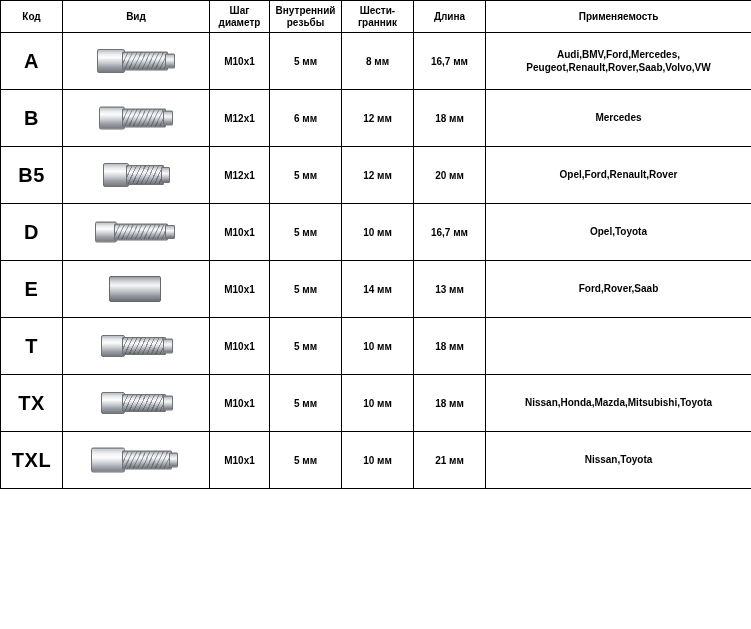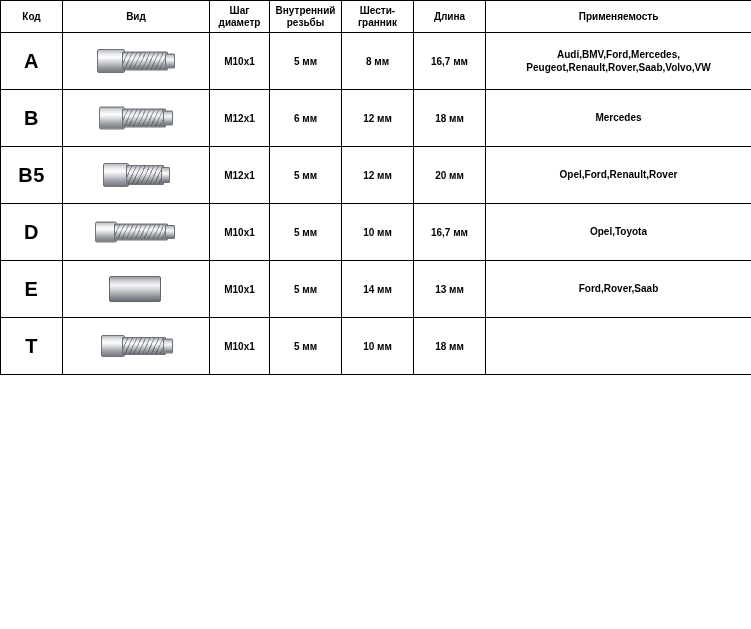--- a/index.html
+++ b/index.html
@@ -280,17 +280,51 @@
         </td>
         <td>M10x1</td>
         <td>5 мм</td>
         <td>10 мм</td>
         <td>18 мм</td>
         <td class="app">
           <div></div>
         </td>
       </tr>
 
-
+      <tr>
+        <td class="code">TX</td>
+        <td class="view">
+          <div class="fitting">
+            <div class="hex" style="left:30px; width:22px; height:20px;"></div>
+            <div class="thread" style="left:51px; width:42px; height:16px;"></div>
+            <div class="tip" style="left:92px; width:8px;  height:13px;"></div>
+          </div>
+        </td>
+        <td>M10x1</td>
+        <td>5 мм</td>
+        <td>10 мм</td>
+        <td>18 мм</td>
+        <td class="app">
+          <div>Nissan,Honda,Mazda,Mitsubishi,Toyota</div>
+        </td>
+      </tr>
+
+      <tr>
+        <td class="code">TXL</td>
+        <td class="view">
+          <div class="fitting">
+            <div class="collar" style="left:20px; width:32px; height:23px;"></div>
+            <div class="thread" style="left:51px; width:48px; height:17px;"></div>
+            <div class="tip" style="left:98px; width:7px;  height:13px;"></div>
+          </div>
+        </td>
+        <td>M10x1</td>
+        <td>5 мм</td>
+        <td>10 мм</td>
+        <td>21 мм</td>
+        <td class="app">
+          <div>Nissan,Toyota</div>
+        </td>
+      </tr>
 
     </tbody>
   </table>
 </div>
 
 </body></html>

